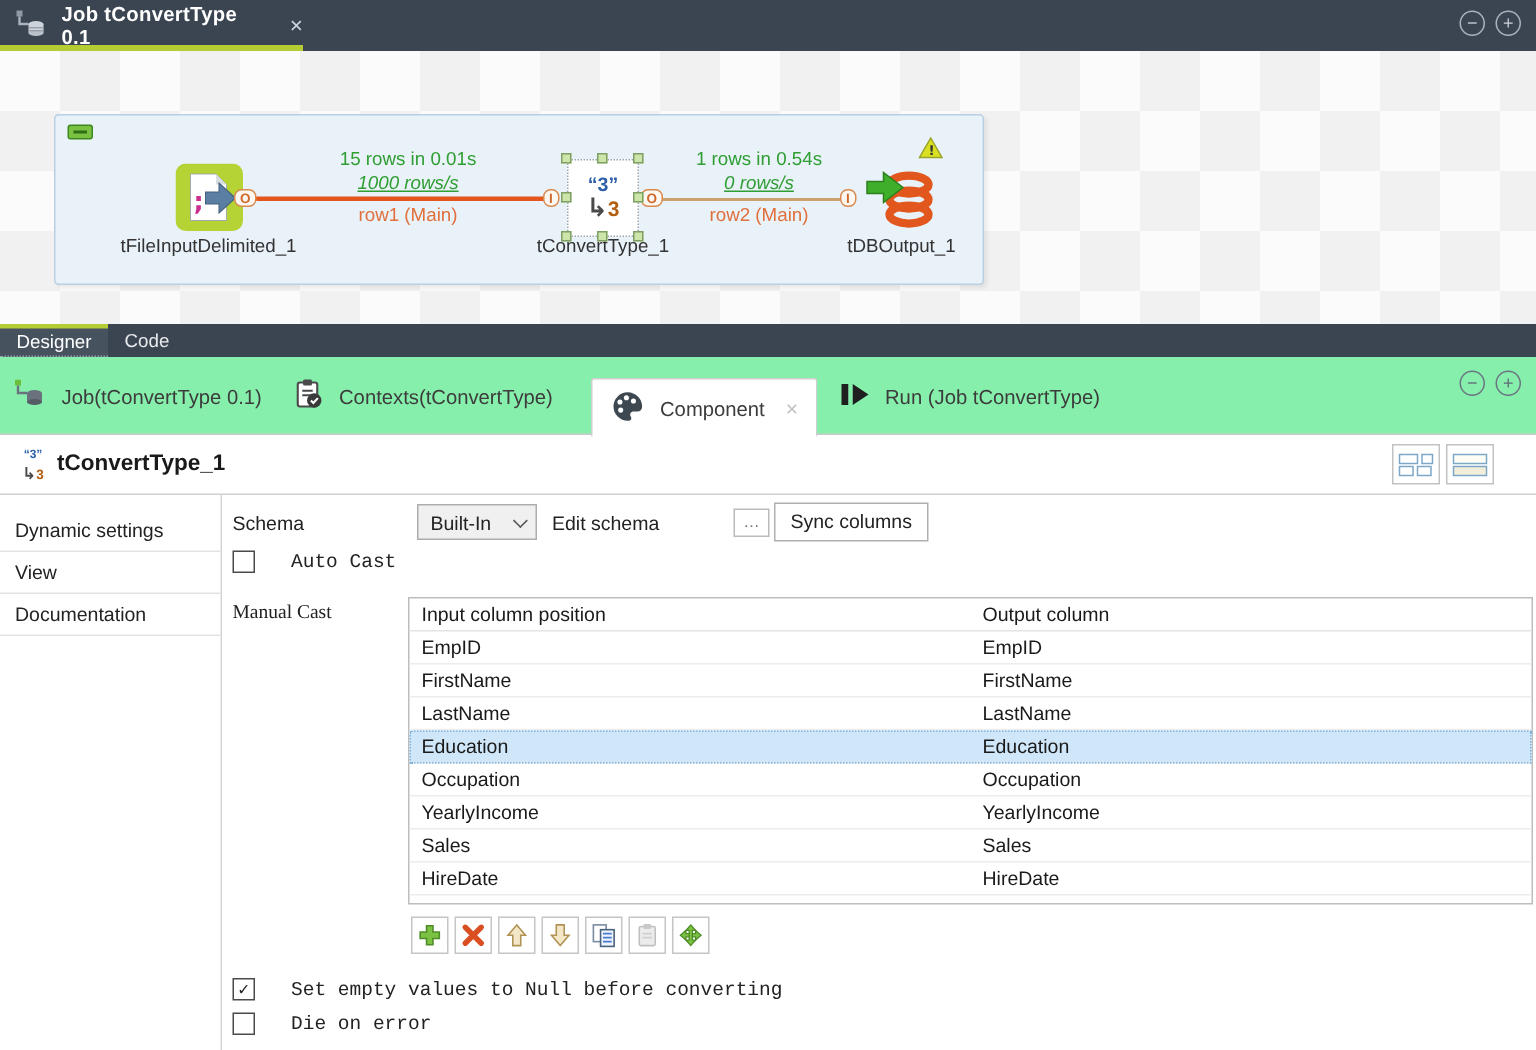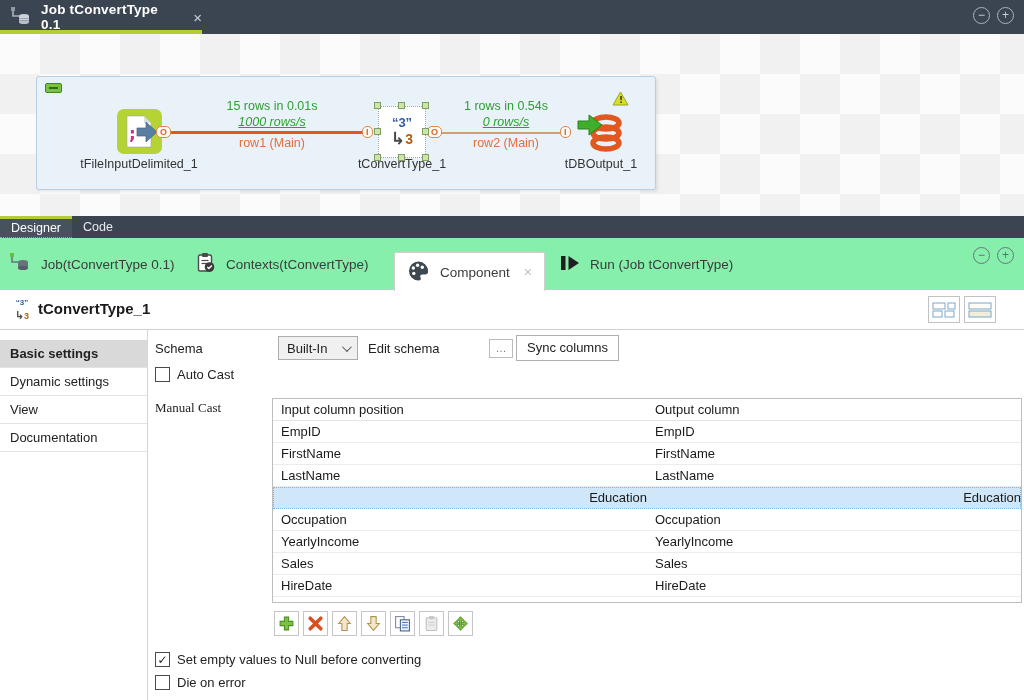--- a/index.html
+++ b/index.html
@@ -74,29 +74,29 @@
   .sb-item { height:28px; line-height:27px; padding-left:10px; border-bottom:1px solid #e3e3e3; font-size:13px; color:#222; cursor:pointer; }
   .sb-item.selected { background:#d9d9d9; font-weight:bold; }
 
   .content { position:absolute; left:148px; top:40px; right:0; bottom:0; }
   .lbl { position:absolute; font-size:13px; color:#222; }
   .select-box { position:absolute; left:130px; top:6px; width:80px; height:24px; background:#f0f0f0; border:1px solid #adadad; display:flex; align-items:center; padding:0 8px; font-size:13px; cursor:pointer; }
   .select-box .chev { margin-left:auto; width:7px; height:7px; border-right:1.6px solid #555; border-bottom:1.6px solid #555; transform:rotate(45deg) translateY(-2px); }
   .mini-btn { position:absolute; left:341px; top:9px; width:24px; height:19px; background:#fff; border:1px solid #bbb; color:#777; font-size:11px; line-height:16px; text-align:center; cursor:pointer; }
   .sync-btn { position:absolute; left:368px; top:5px; height:26px; padding:0 10px; background:#fff; border:1px solid #b0b0b0; font-size:13px; line-height:24px; cursor:pointer; }
 
-  .checkline { position:absolute; display:flex; align-items:center; gap:7px; font-size:13px; color:#222; }
+  .checkline { position:absolute; display:flex; align-items:center; gap:24px; font-size:13px; color:#222;font-family:Liberation Mono, monospace; }
   .checkbox { width:15px; height:15px; border:1.4px solid #4a4a4a; background:#fff; display:inline-flex; align-items:center; justify-content:center; font-size:12px; color:#222; cursor:pointer; }
   .checkbox[data-checked="true"]::after { content:"✓"; font-weight:bold; line-height:1; }
 
   .cast-table { position:absolute; left:124px; top:68px; width:750px; border:1px solid #bdbdbd; background:#fff; padding-bottom:5px; }
   .t-row { display:flex; height:22px; line-height:21px; border-bottom:1px solid #ececec; }
   .t-row:first-child { border-bottom:1px solid #e4e4e4; }
   .t-cell { width:50%; padding-left:8px; font-size:13px; color:#1a1a1a; white-space:nowrap; overflow:hidden; }
-  .t-row.selected { background:#cfe7f9; outline:1px dotted #7fb2dc; outline-offset:-1px;text-align:right; }
+  .t-row.selected { background:#cfe7f9; outline:1px dotted #7fb2dc; outline-offset:-1px; }
 
   .row-toolbar { position:absolute; left:126px; top:281px; display:flex; gap:4px; }
   .tb-btn { width:25px; height:25px; background:#fff; border:1px solid #c5c5c5; display:flex; align-items:center; justify-content:center; cursor:pointer; }
   .tb-btn.disabled { cursor:default; }
 </style>
 </head>
 <body>
 
 <div id="app">
 
@@ -261,21 +261,20 @@
         <div class="lt-btn">
           <svg width="24" height="18" viewBox="0 0 24 18">
             <rect x="1" y="2" width="22" height="6" fill="#fdfdf5" stroke="#7da7c9"></rect>
             <rect x="1" y="10" width="22" height="6" fill="#f3eeda" stroke="#7da7c9"></rect>
           </svg>
         </div>
       </div>
     </div>
 
     <div class="sidebar">
-      <div class="sb-item selected">Basic settings</div>
       <div class="sb-item">Dynamic settings</div>
       <div class="sb-item">View</div>
       <div class="sb-item">Documentation</div>
     </div>
 
     <div class="content">
       <span class="lbl" style="left:7px; top:11px;">Schema</span>
       <div class="select-box">
         <span>Built-In</span>
         <span class="chev"></span>

